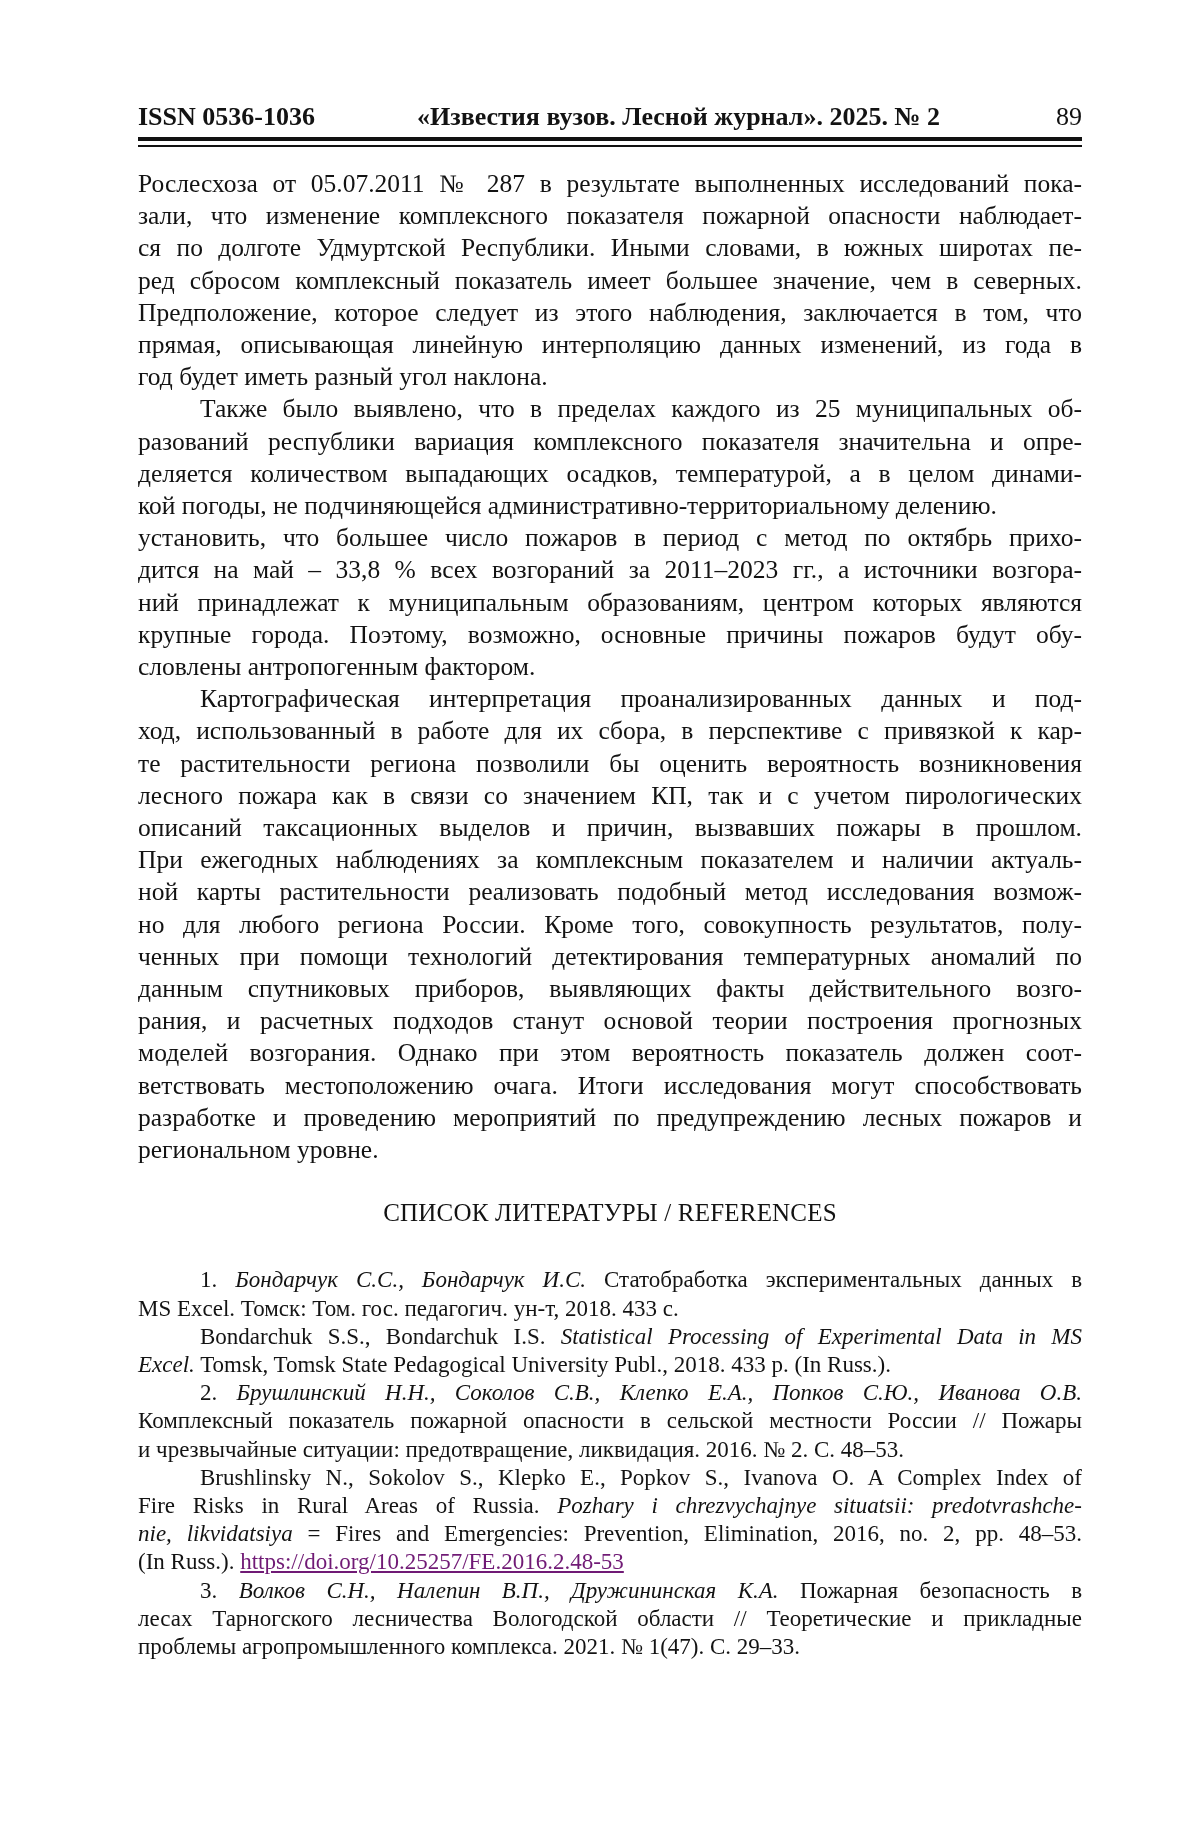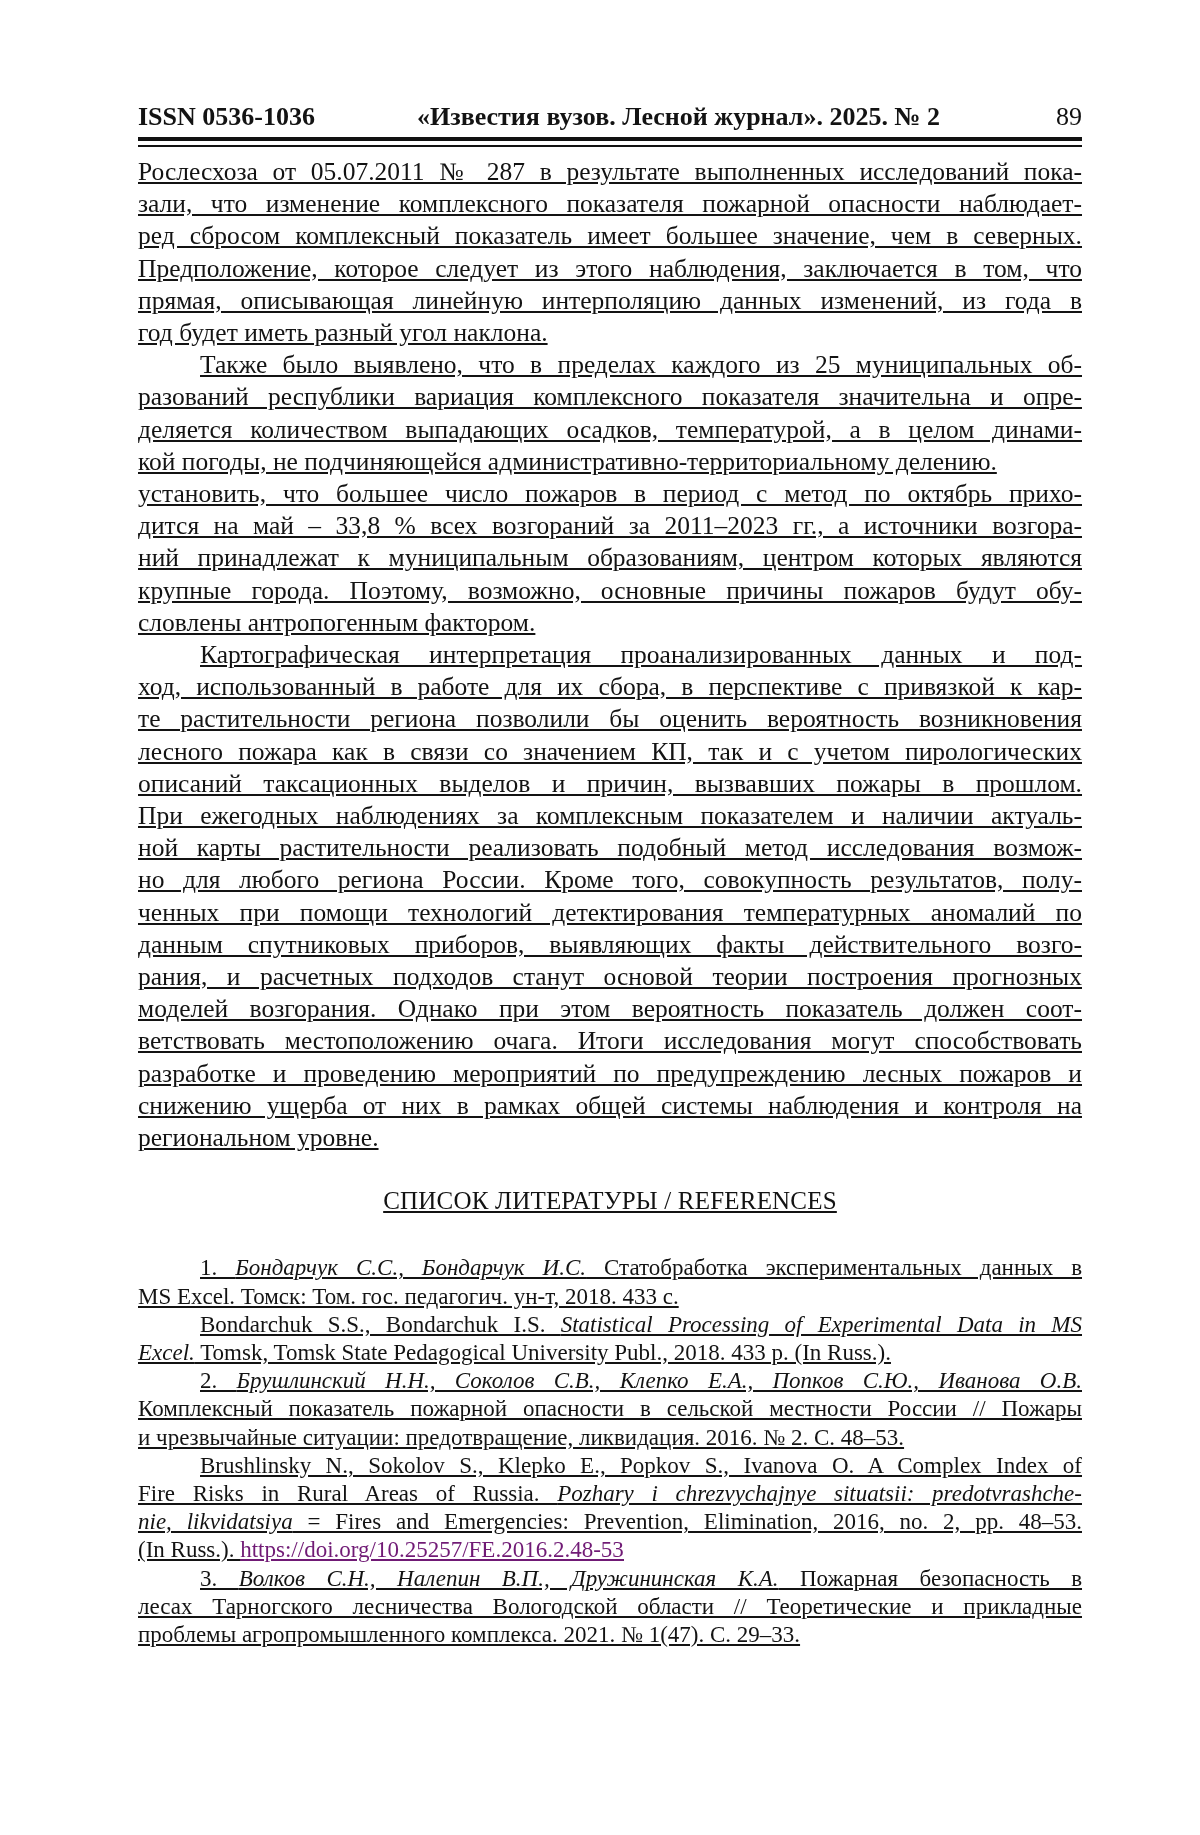--- a/index.html
+++ b/index.html
@@ -19,21 +19,21 @@
   }
   .page-header .issn{font-weight:bold;}
   .page-header .jtitle{font-weight:bold;flex:1;text-align:center;}
   .page-header .pageno{font-weight:normal;min-width:40px;text-align:right;}
   .double-rule{
     margin-top:5px;
     height:4px;
     border-top:4px solid #121212;
     border-bottom:2px solid #121212;
   }
-  .doc{margin-top:9px;text-decoration:underline;}
+  .doc{margin-top:21px;}
   .para{margin:0;}
   .para.body{font-size:25.5px;line-height:32.2px;}
   .para.ref{font-size:23px;line-height:28.2px;}
   .line{text-align:justify;text-align-last:justify;}
   .line.last{text-align-last:left;}
   .line.indent{text-indent:62px;}
   .it{font-style:italic;}
   .section-heading{
     font-size:25px;line-height:30px;
     text-align:center;
@@ -53,20 +53,21 @@
       <span class="jtitle">«Известия вузов. Лесной журнал».  2025.  № 2</span>
       <span class="pageno">89</span>
     </div>
 
     <div class="double-rule"></div>
 
     <div class="doc" id="doc">
         <div class="para body">
           <div class="line"><span>Рослесхоза от 05.07.2011 № 287 в результате выполненных исследований пока-</span></div>
           <div class="line"><span>зали, что изменение комплексного показателя пожарной опасности наблюдает-</span></div>
+          <div class="line"><span>ся по долготе Удмуртской Республики. Иными словами, в южных широтах пе-</span></div>
           <div class="line"><span>ред сбросом комплексный показатель имеет большее значение, чем в северных.</span></div>
           <div class="line"><span>Предположение, которое следует из этого наблюдения, заключается в том, что</span></div>
           <div class="line"><span>прямая, описывающая линейную интерполяцию данных изменений, из года в</span></div>
           <div class="line last"><span>год будет иметь разный угол наклона.</span></div>
         </div>
         <div class="para body">
           <div class="line indent"><span>Также было выявлено, что в пределах каждого из 25 муниципальных об-</span></div>
           <div class="line"><span>разований республики вариация комплексного показателя значительна и опре-</span></div>
           <div class="line"><span>деляется количеством выпадающих осадков, температурой, а в целом динами-</span></div>
           <div class="line last"><span>кой погоды, не подчиняющейся административно-территориальному делению.</span></div>
@@ -86,21 +87,20 @@
           <div class="line"><span>описаний таксационных выделов и причин, вызвавших пожары в прошлом.</span></div>
           <div class="line"><span>При ежегодных наблюдениях за комплексным показателем и наличии актуаль-</span></div>
           <div class="line"><span>ной карты растительности реализовать подобный метод исследования возмож-</span></div>
           <div class="line"><span>но для любого региона России. Кроме того, совокупность результатов, полу-</span></div>
           <div class="line"><span>ченных при помощи технологий детектирования температурных аномалий по</span></div>
           <div class="line"><span>данным спутниковых приборов, выявляющих факты действительного возго-</span></div>
           <div class="line"><span>рания, и расчетных подходов станут основой теории построения прогнозных</span></div>
           <div class="line"><span>моделей возгорания. Однако при этом вероятность показатель должен соот-</span></div>
           <div class="line"><span>ветствовать местоположению очага. Итоги исследования могут способствовать</span></div>
           <div class="line"><span>разработке и проведению мероприятий по предупреждению лесных пожаров и</span></div>
-          <div class="line"><span>снижению ущерба от них в рамках общей системы наблюдения и контроля на</span></div>
           <div class="line last"><span>региональном уровне.</span></div>
         </div>
         <div class="section-heading">СПИСОК ЛИТЕРАТУРЫ / REFERENCES</div>
         <div class="para ref">
           <div class="line indent"><span>1. </span><span class="it">Бондарчук С.С., Бондарчук И.С.</span><span> Статобработка экспериментальных данных в</span></div>
           <div class="line last"><span>MS Excel. Томск: Том. гос. педагогич. ун-т, 2018. 433 с.</span></div>
         </div>
         <div class="para ref">
           <div class="line indent"><span>Bondarchuk S.S., Bondarchuk I.S. </span><span class="it">Statistical Processing of Experimental Data in MS</span></div>
           <div class="line last"><span class="it">Excel.</span><span> Tomsk, Tomsk State Pedagogical University Publ., 2018. 433 p. (In Russ.).</span></div>

